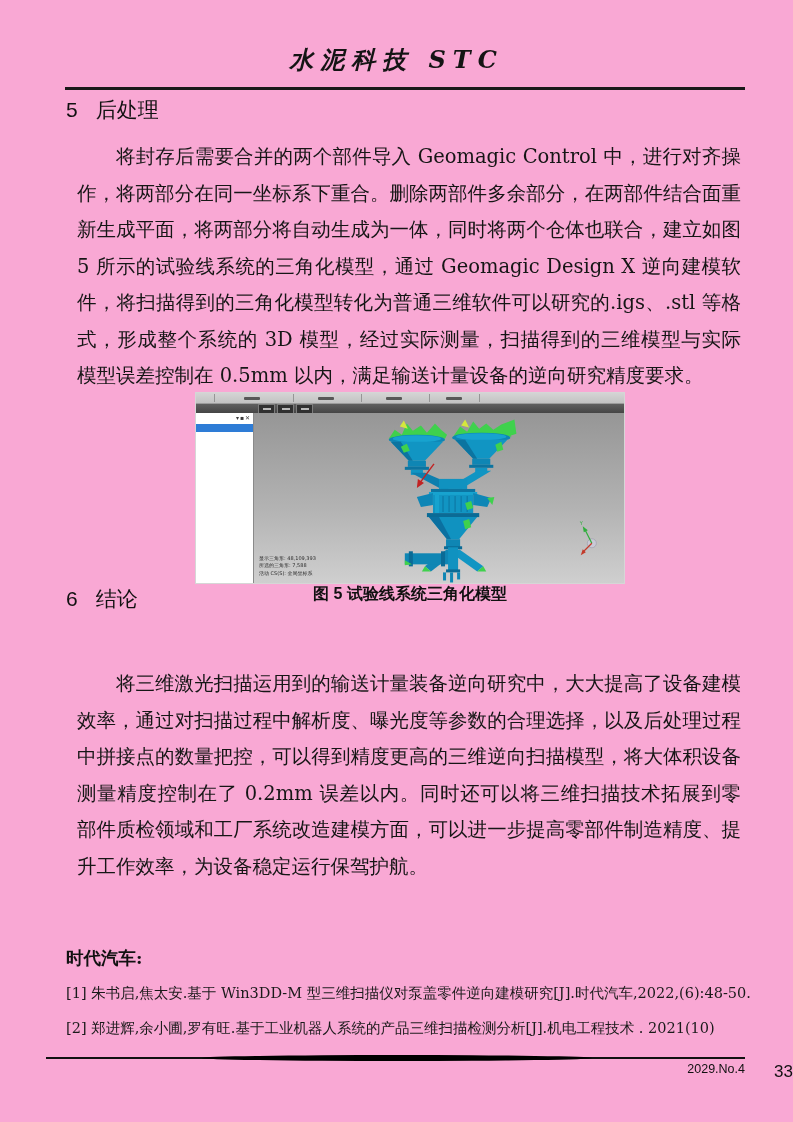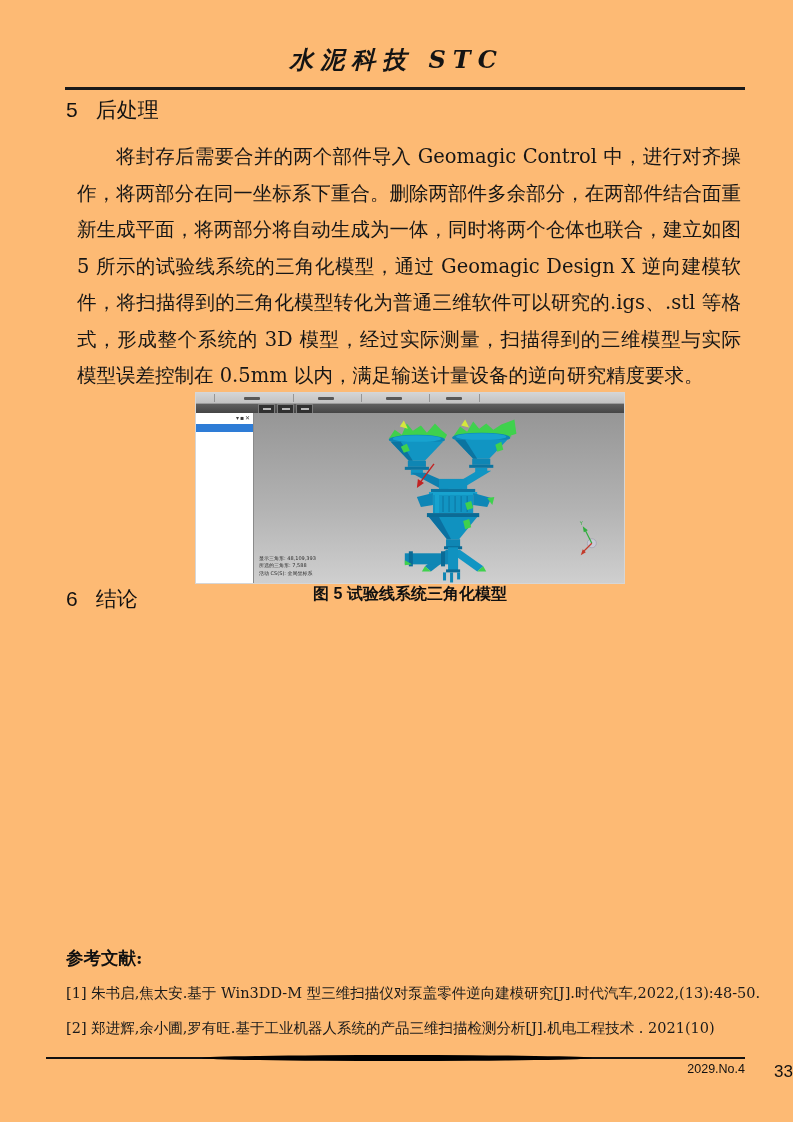--- a/index.html
+++ b/index.html
@@ -1,16 +1,16 @@
 <!DOCTYPE html>
 <html><head>
 <meta charset="utf-8">
 <style>
   html,body{margin:0;padding:0;background:#ffffff;}
-  .page{position:relative;width:793px;height:1122px;background:#fdba74;overflow:hidden;
+  .page{position:relative;width:793px;height:1122px;background:#f9a8d4;overflow:hidden;
         font-family:"DejaVu Serif","Liberation Serif",serif;color:#141414;}
 
   
   .journal-title{position:absolute;top:44px;left:0;right:0;text-align:center;
     font-size:24px;font-weight:bold;font-style:italic;letter-spacing:7px;
     font-family:"DejaVu Serif",serif;}
   .header-rule{position:absolute;top:87px;left:65px;width:680px;height:2.5px;background:#1a1a1a;}
 
   
   .sec-heading{position:absolute;left:66px;font-family:"Liberation Sans","DejaVu Sans",sans-serif;
@@ -204,23 +204,24 @@
       </div>
     </div>
   </div>
 
   <div class="fig-caption">图 5 试验线系统三角化模型</div>
 
   <div class="sec-heading heading-6">
     <span class="h-num">6</span><span class="h-title">结论</span>
   </div>
 
-
-  <div class="refs-title">参考文献:</div>
-  <div class="ref-item ref-1">[1] 朱书启,焦太安.基于 Win3DD-M 型三维扫描仪对泵盖零件逆向建模研究[J].时代汽车,2022,(13):48-50.</div>
+  <p class="body-para para-2">将三维激光扫描运用到的输送计量装备逆向研究中，大大提高了设备建模效率，通过对扫描过程中解析度、曝光度等参数的合理选择，以及后处理过程中拼接点的数量把控，可以得到精度更高的三维逆向扫描模型，将大体积设备测量精度控制在了 0.2mm 误差以内。同时还可以将三维扫描技术拓展到零部件质检领域和工厂系统改造建模方面，可以进一步提高零部件制造精度、提升工作效率，为设备稳定运行保驾护航。</p>
+
+  <div class="refs-title">时代汽车:</div>
+  <div class="ref-item ref-1">[1] 朱书启,焦太安.基于 Win3DD-M 型三维扫描仪对泵盖零件逆向建模研究[J].时代汽车,2022,(6):48-50.</div>
   <div class="ref-item ref-2">[2] 郑进辉,余小圃,罗有旺.基于工业机器人系统的产品三维扫描检测分析[J].机电工程技术 . 2021(10)</div>
 
   <div class="footer-rule"></div>
   <div class="footer-bulge"></div>
   <div class="footer-page">33</div>
   <div class="footer-issue">2029.No.4</div>
 
 </div>
 
 </body></html>

